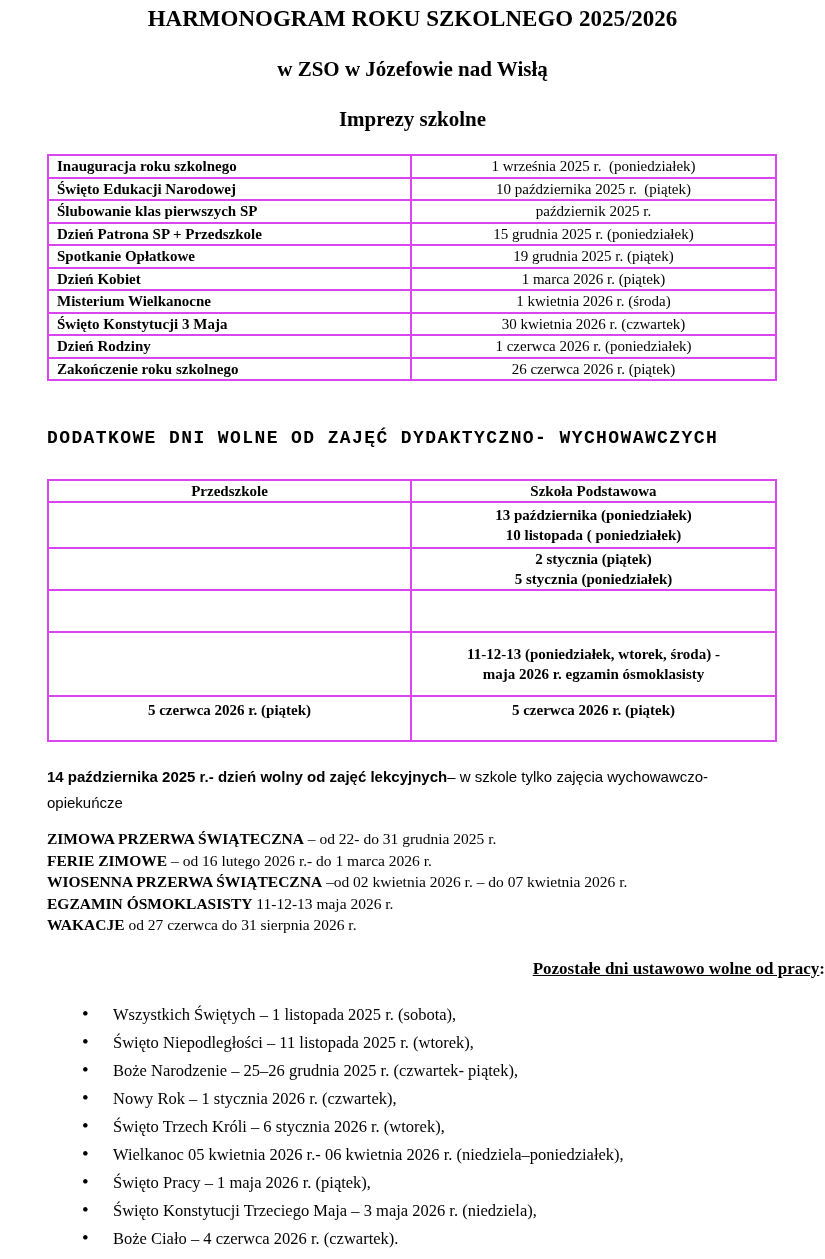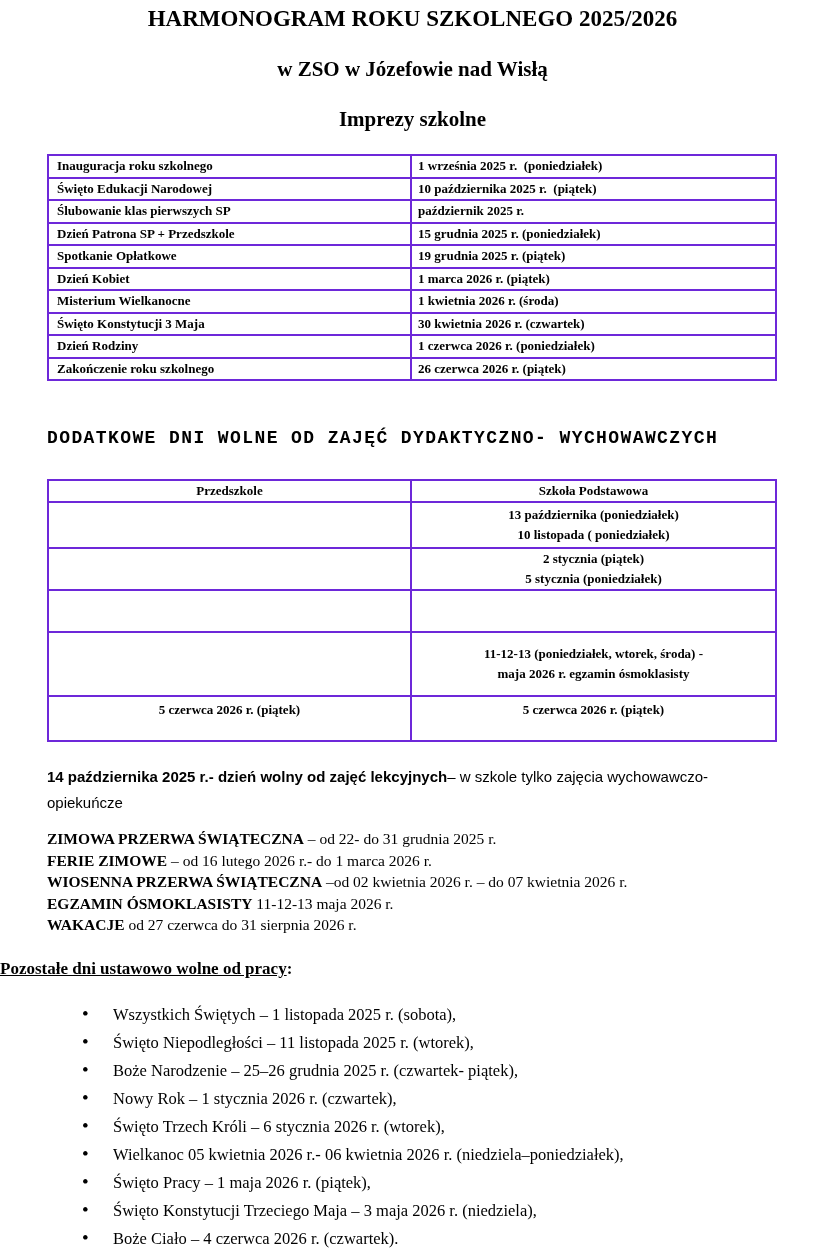--- a/index.html
+++ b/index.html
@@ -28,30 +28,30 @@
     line-height: 26px;
   }
 
   table.doc-table {
     border-collapse: collapse;
     width: 728px;
     margin: 22px 0 0 47px;
     table-layout: fixed;
   }
   table.doc-table td, table.doc-table th {
-    border: 2px solid #6d28d9;
-    font-size: 13px;
+    border: 2px solid #d946ef;
+    font-size: 15px;
     line-height: 20px;
     white-space: pre-wrap;
   }
   table.events col.c1 { width: 363px; }
   table.events col.c2 { width: 365px; }
   table.events td { height: 22.5px; padding: 0 6px; }
   table.events td.name { font-weight: bold; text-align: left; padding-left: 8px; }
-  table.events td.date { font-weight: bold; }
+  table.events td.date { font-weight: normal; text-align: center; }
 
   .heading2 {
     margin: 46px 4px 0 47px;
     width: 730px;
     font-size: 18px;
     font-weight: bold;
     letter-spacing: 1.4px;
     line-height: 22px;
     white-space: nowrap;
     font-family: Liberation Mono, monospace;
@@ -86,21 +86,21 @@
   .breaks {
     margin: 12px 0 0 47px;
     width: 740px;
     font-size: 15.5px;
     line-height: 21.5px;
   }
   .breaks p b { font-weight: bold; }
 
   .heading3 {
     margin-top: 22px;
-    text-align: left;
+    text-align: right;
     font-size: 17px;
     font-weight: bold;
     line-height: 22px;
   }
   .heading3 .u { text-decoration: underline; }
 
   ul.holidays {
     margin: 24px 0 0 80px;
     list-style: none;
     font-size: 16.5px;

